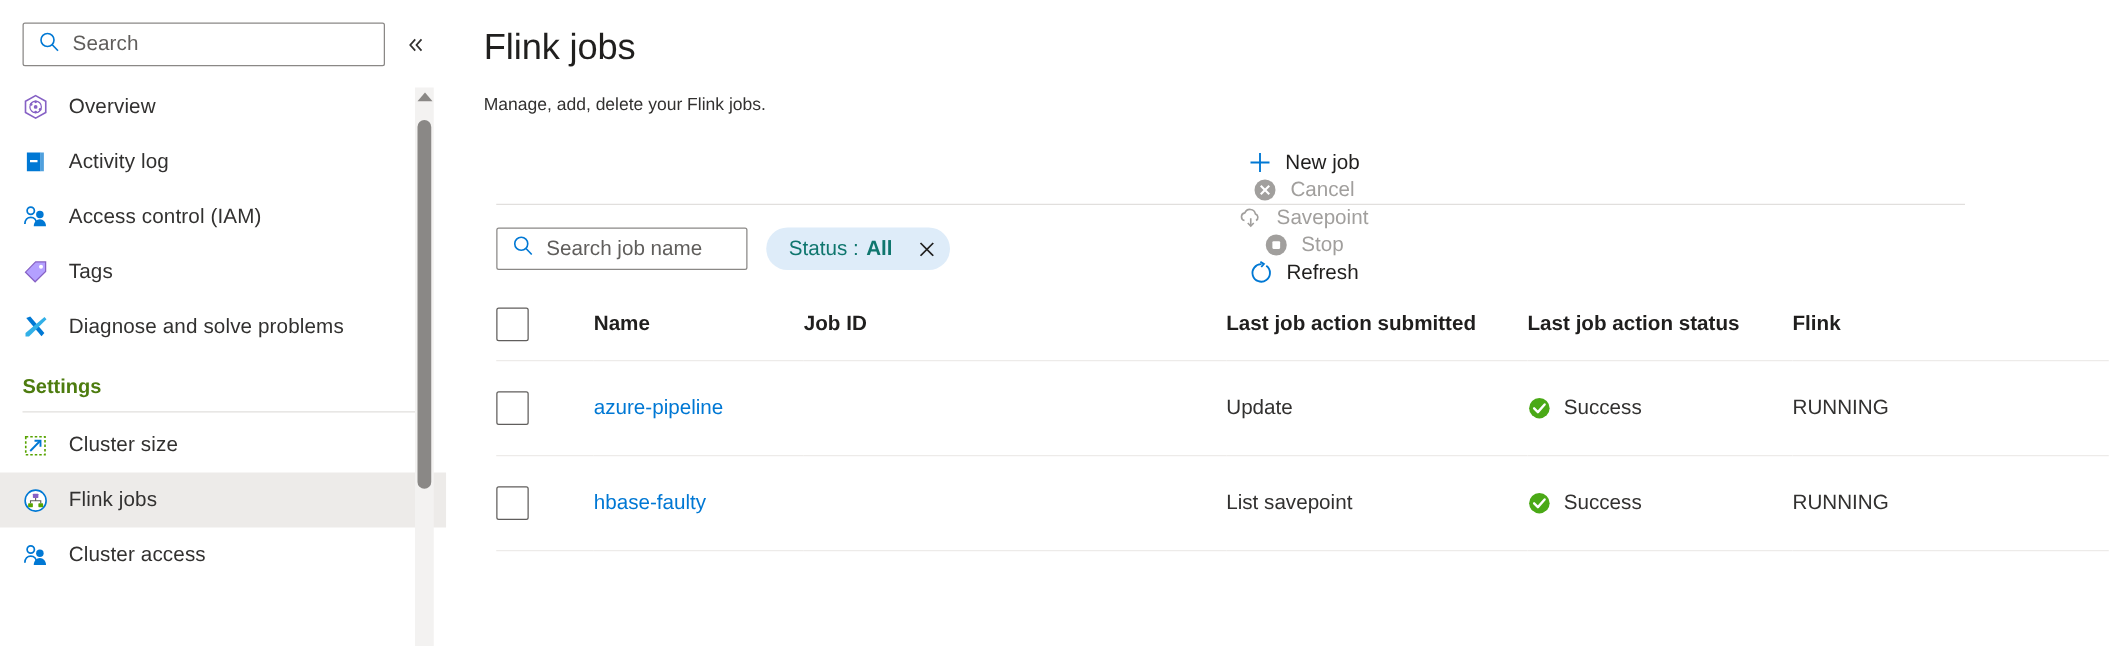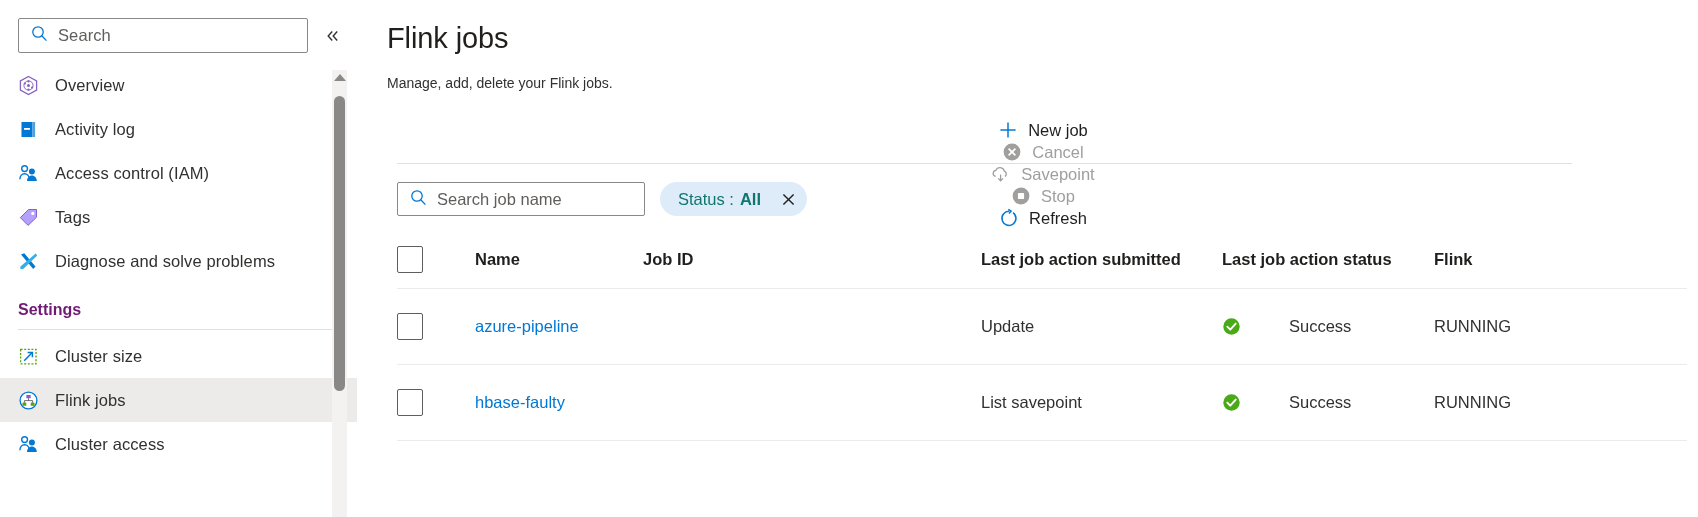--- a/index.html
+++ b/index.html
@@ -71,21 +71,21 @@
     margin-left: 9px;
     letter-spacing: .1px;
     white-space: nowrap;
   }
   .nav-group {
     padding: 18px 0 0 18px;
   }
   .nav-group .gtitle {
     font-size: 16px;
     font-weight: bold;
-    color: #701a75;
+    color: #4d7c0f;
     margin-bottom: 10px;
   }
   .nav-group .grule {
     height: 1px;
     background: #e1dfdd;
     width: 314px;
     margin-bottom: 4px;
   }
 
   
@@ -168,21 +168,21 @@
     width: 1175px;
   }
 
   .filter-row {
     display: flex;
     align-items: center;
     margin-top: 18px;
     padding-left: 10px;
   }
   .job-search {
-    width: 248px;
+    width: 201px;
     height: 34px;
     border: 1px solid #8a8886;
     border-radius: 2px;
     display: flex;
     align-items: center;
     padding: 0 8px;
     background: #fff;
   }
   .job-search .mag { margin: 0 10px 0 4px; }
   .job-search .ph { font-size: 16.5px; color: #605e5c; }
@@ -240,21 +240,21 @@
     border: 1px solid #605e5c;
     border-radius: 2px;
     background: #fff;
     cursor: pointer;
   }
   .lnk {
     color: #0078d4;
     cursor: pointer;
     font-size: 16.5px;
   }
-  .status-cell { display: flex; align-items: flex-start; gap: 38px; }
+  .status-cell { display: flex; align-items: flex-start; }
   .status-cell .sico { margin-right: 10px; display: flex; }
 </style>
 </head>
 <body>
 
 <div id="app">
 
   <div class="sidebar">
 
     <div class="search-row">

